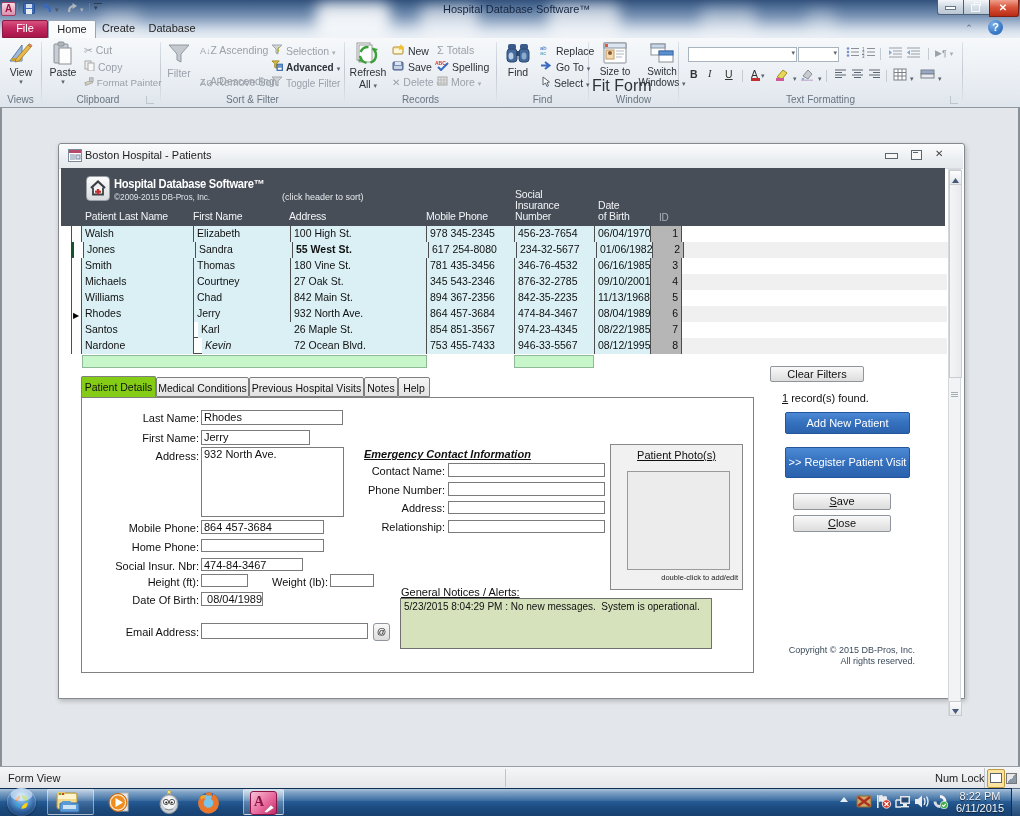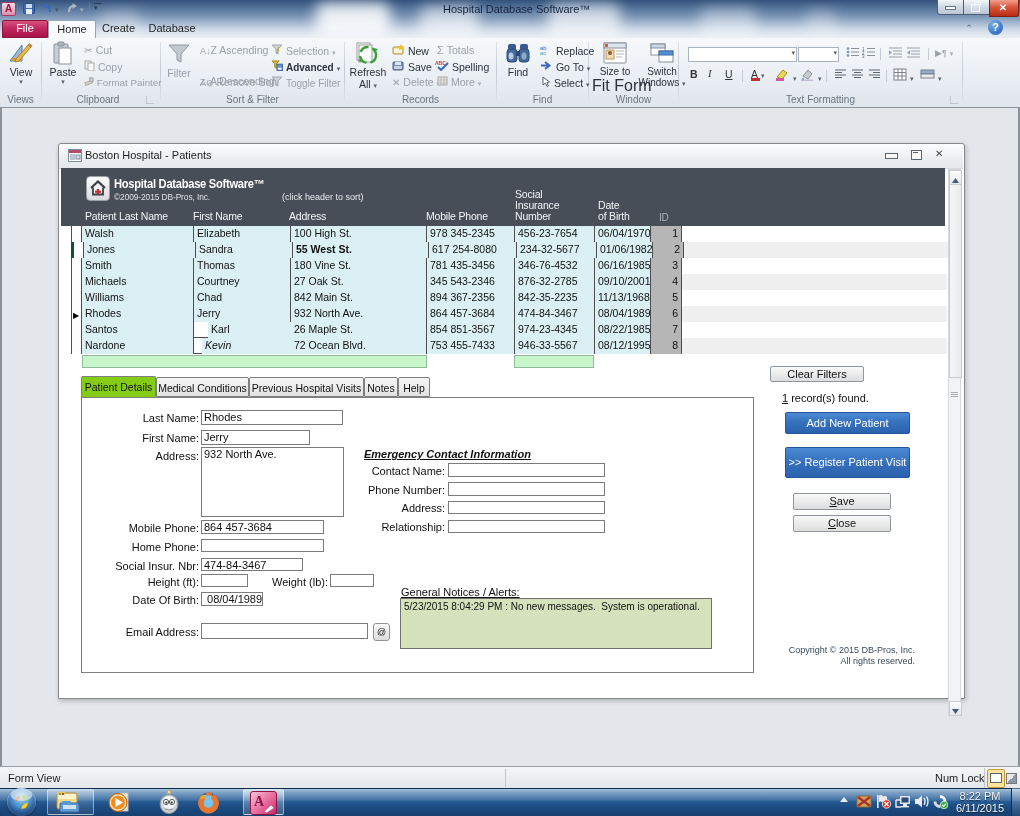--- a/index.html
+++ b/index.html
@@ -407,21 +407,21 @@
 <div class="cell cy" style="left:219px;width:136px;">932 North Ave.</div>
 <div class="cell cy" style="left:355px;width:88px;">864 457-3684</div>
 <div class="cell cy" style="left:443px;width:80px;">474-84-3467</div>
 <div class="cell cy" style="left:523px;width:56px;text-align:right;padding-right:2px;">08/04/1989</div>
 <div class="cell idc" style="left:579px;width:31px;">6</div>
 <div class="cell" style="left:610px;width:265px;background:#f0f0f0;border-right:none;"></div>
 </div>
 <div class="row" style="left:12px;top:178.3px;width:875px;height:16.1px;border-left:1px solid #4d4d4d;box-sizing:border-box;">
 <div class="cell" style="left:0;width:10px;background:#fdfdfd;"></div>
 <div class="cell cy" style="left:10px;width:112px;">Santos</div>
-<div class="cell cy" style="left:136px;width:97px;">Karl</div>
+<div class="cell cy" style="left:126px;width:97px;">Karl</div>
 <div class="cell cy" style="left:219px;width:136px;">26 Maple St.</div>
 <div class="cell cy" style="left:355px;width:88px;">854 851-3567</div>
 <div class="cell cy" style="left:443px;width:80px;">974-23-4345</div>
 <div class="cell cy" style="left:523px;width:56px;text-align:right;padding-right:2px;">08/22/1985</div>
 <div class="cell idc" style="left:579px;width:31px;">7</div>
 <div class="cell" style="left:610px;width:265px;background:#ffffff;border-right:none;"></div>
 </div>
 <div class="row" style="left:12px;top:194.4px;width:875px;height:16.1px;border-left:1px solid #4d4d4d;box-sizing:border-box;">
 <div class="cell" style="left:0;width:10px;background:#fdfdfd;"></div>
 <div class="cell cy" style="left:10px;width:112px;">Nardone</div>
@@ -479,20 +479,25 @@
   <div class="ab" style="left:305px;top:304px;font-size:11px;font-weight:bold;font-style:italic;text-decoration:underline;color:#101010;">Emergency Contact Information</div>
   <div class="lbl" style="left:306px;top:321px;width:80px;">Contact Name:</div>
   <div class="lbl" style="left:306px;top:340px;width:80px;">Phone Number:</div>
   <div class="lbl" style="left:306px;top:358px;width:80px;">Address:</div>
   <div class="lbl" style="left:306px;top:377px;width:80px;">Relationship:</div>
   <div class="field" style="left:389px;top:319px;width:157px;height:14px;"></div>
   <div class="field" style="left:389px;top:338px;width:157px;height:14px;"></div>
   <div class="field" style="left:389px;top:357px;width:157px;height:13px;"></div>
   <div class="field" style="left:389px;top:376px;width:157px;height:13px;"></div>
 
+  <div class="ab" style="left:551px;top:300px;width:133px;height:146px;background:#f1f1f1;border:1px solid #888;box-sizing:border-box;">
+    <div style="text-align:center;font-size:11px;text-decoration:underline;color:#101010;margin-top:4px;">Patient Photo(s)</div>
+    <div class="ab" style="left:16px;top:26px;width:101px;height:97px;background:#ececec;border:1px solid #9a9a9a;"></div>
+    <div class="ab" style="left:0;top:128px;width:127px;text-align:right;font-size:7.5px;color:#222;">double-click to add/edit</div>
+  </div>
 
   <div class="ab" style="left:342px;top:442px;font-size:11px;text-decoration:underline;color:#101010;">General Notices / Alerts:</div>
   <div class="ab" style="left:341px;top:454px;width:312px;height:51px;background:#d6e2bc;border:1px solid #707070;box-sizing:border-box;font-size:10px;color:#101010;padding:2px 3px;">5/23/2015 8:04:29 PM : No new messages.&nbsp; System is operational.</div>
 
   <div class="ab" style="left:723px;top:248px;font-size:11px;color:#101010;"><u>1</u> record(s) found.</div>
   <div class="bluebtn" style="left:726px;top:268px;width:123px;height:20px;line-height:20px;">Add New Patient</div>
   <div class="bluebtn" style="left:726px;top:303px;width:123px;height:29px;line-height:29px;">&gt;&gt; Register Patient Visit</div>
   <div class="btn" style="left:734px;top:349px;width:96px;height:15px;line-height:15px;"><u>S</u>ave</div>
   <div class="btn" style="left:734px;top:371px;width:96px;height:15px;line-height:15px;"><u>C</u>lose</div>
   <div class="ab" style="left:656px;top:501px;width:200px;text-align:right;font-size:9px;color:#3a4a5a;line-height:11px;">Copyright © 2015 DB-Pros, Inc.<br>All rights reserved.</div>

